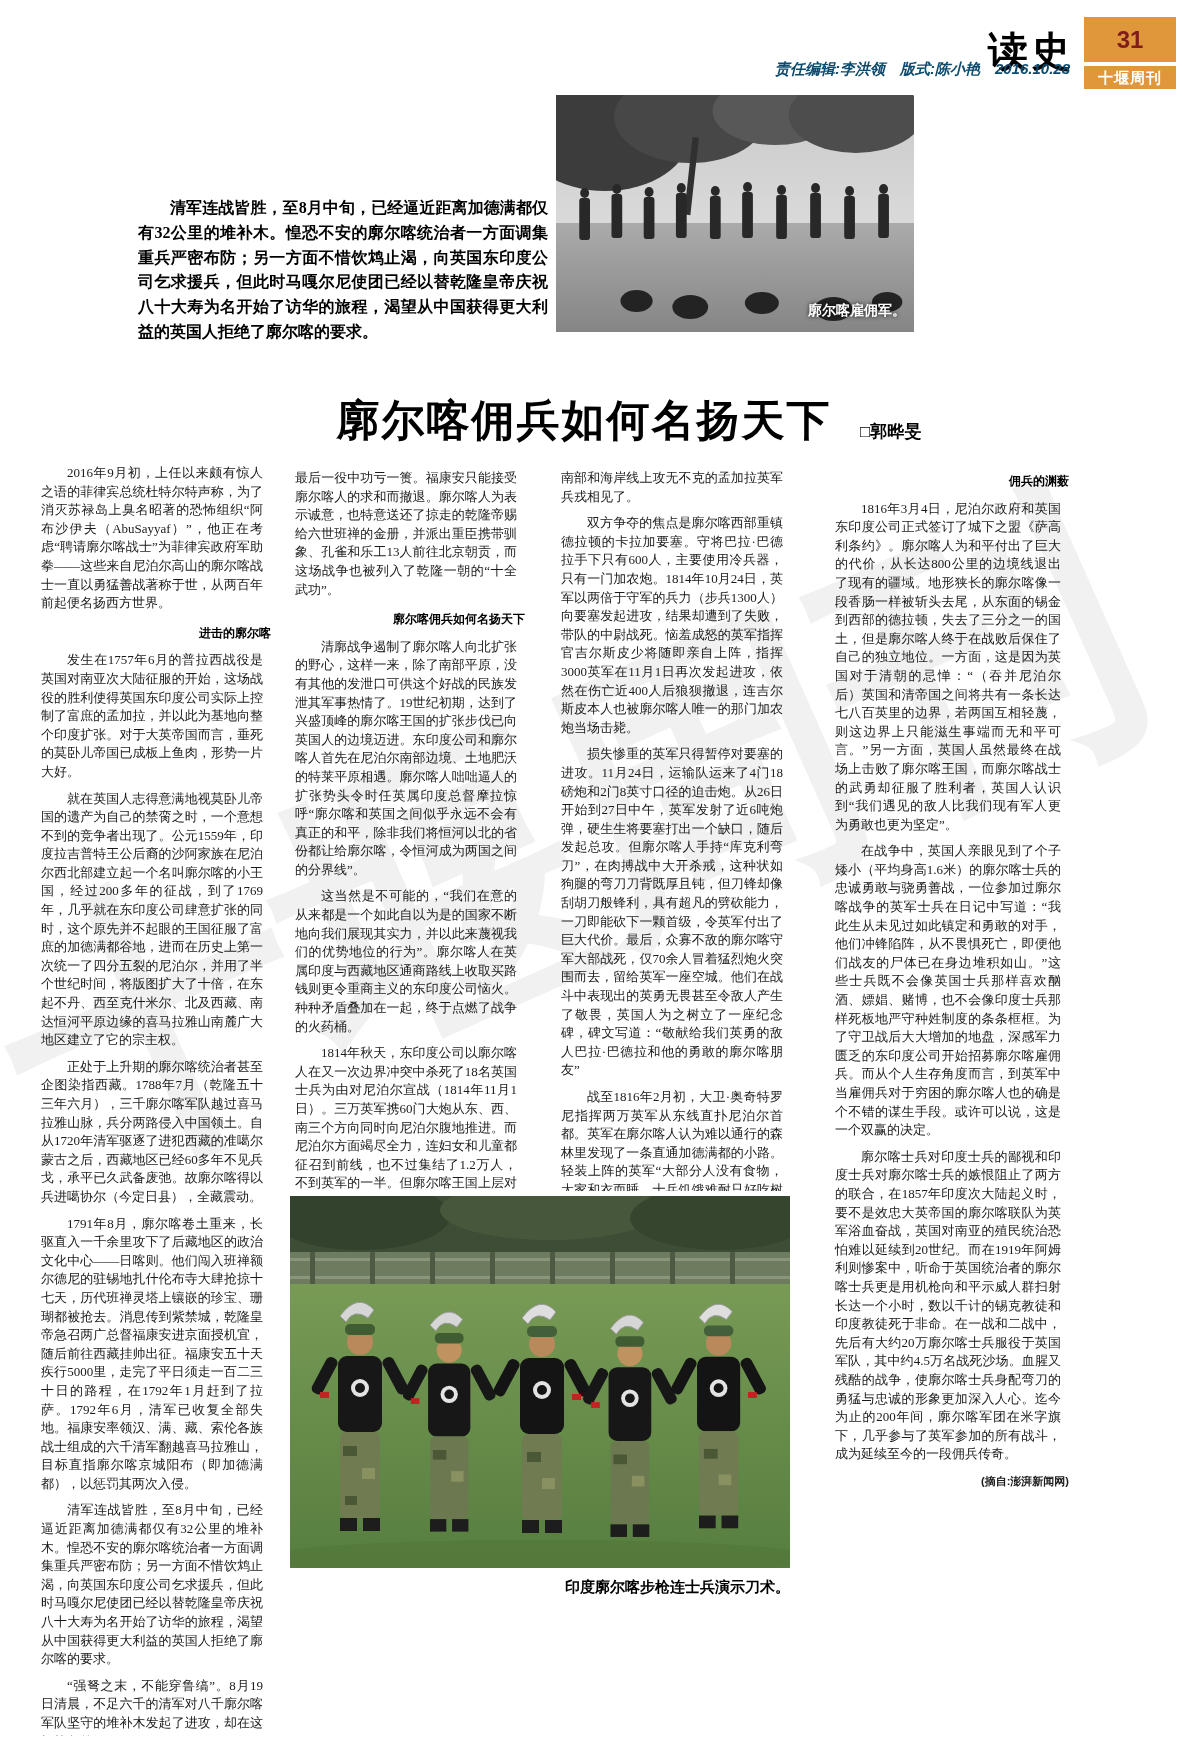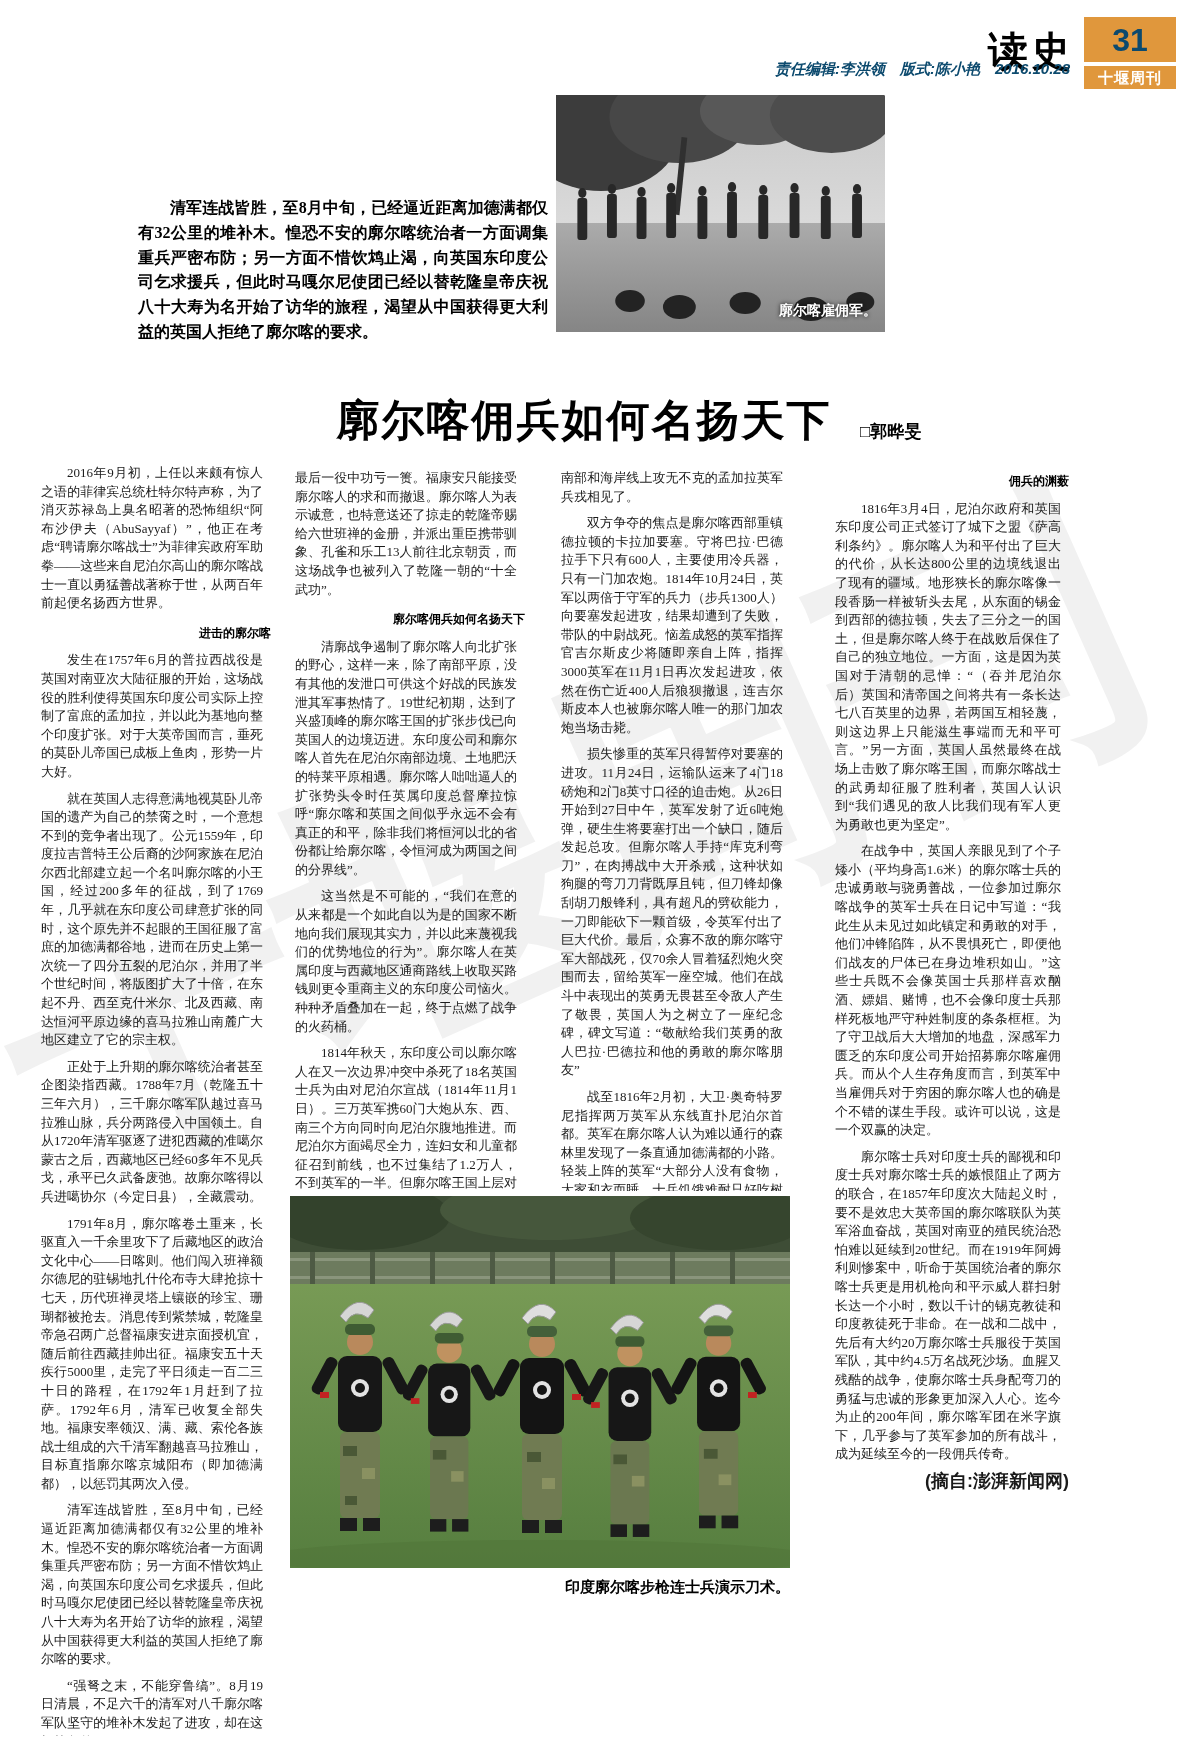--- a/index.html
+++ b/index.html
@@ -3,31 +3,31 @@
 <meta charset="utf-8">
 <style>
   html,body{margin:0;padding:0;background:#e9e9e9;}
   .page{position:relative;width:1200px;height:1739px;margin:0 auto;background:#ffffff;
         overflow:hidden;font-family:"Liberation Serif","DejaVu Serif",serif;color:#111;}
 
   
   .section-title{position:absolute;left:988px;top:24px;font-size:40px;font-weight:bold;
         letter-spacing:3px;color:#000;}
   .pagenum-box{position:absolute;left:1084px;top:17px;width:92px;height:45px;background:#E0973C;
-        color:#0c4a6e;font-family:"Liberation Sans","DejaVu Sans",sans-serif;font-size:32px;
+        color:#7f1d1d;font-family:"Liberation Sans","DejaVu Sans",sans-serif;font-size:24px;
         font-weight:bold;text-align:center;line-height:46px;}
   .pub-box{position:absolute;left:1084px;top:66px;width:92px;height:23px;background:#E0973C;
         color:#fff;font-family:"Liberation Sans","DejaVu Sans",sans-serif;font-size:15px;
         font-weight:bold;text-align:center;line-height:23px;letter-spacing:1px;}
   .editor-line{position:absolute;left:560px;top:60px;width:510px;text-align:right;
         font-family:"Liberation Sans","DejaVu Sans",sans-serif;font-style:italic;
         font-weight:bold;font-size:15px;color:#0c4a6e;}
 
   
-  .top-photo{position:absolute;left:556px;top:95px;width:329px;height:237px;background:#0c4a6e;}
+  .top-photo{position:absolute;left:556px;top:95px;width:358px;height:237px;background:#0c4a6e;}
   .top-photo svg{display:block;width:100%;height:100%;}
   .top-photo-caption{position:absolute;right:8px;bottom:12px;color:#fff;
         font-family:"Liberation Sans","DejaVu Sans",sans-serif;font-weight:bold;font-size:14px;
         text-shadow:0 0 4px rgba(0,0,0,.9);}
   .bottom-photo{position:absolute;left:290px;top:1196px;width:500px;height:372px;background:#6d8a4f;}
   .bottom-photo svg{display:block;width:100%;height:100%;}
   .bottom-caption{position:absolute;left:290px;top:1578px;width:500px;text-align:right;
         font-family:"Liberation Sans","DejaVu Sans",sans-serif;font-weight:bold;font-size:15px;color:#000;}
 
   
@@ -41,21 +41,21 @@
   .body-col{position:absolute;width:238px;font-size:13px;line-height:18.6px;text-align:justify;
         color:#1a1a1a;overflow:hidden;}
   .body-col p{margin:8px;text-indent:2em;}
   .body-col p.cont{text-indent:0;}
   .col-heading{font-family:"Liberation Sans","DejaVu Sans",sans-serif;font-weight:bold;
         font-size:12px;text-align:right;text-indent:0;margin:11px 0 9px;color:#000;}
   .col1{left:33px;top:456px;height:1280px;}
   .col2{left:287px;top:461px;height:730px;}
   .col3{left:553px;top:461px;height:730px;}
   .col4{left:827px;top:461px;width:242px;height:1252px;}
-  .attribution{text-align:right;font-weight:bold;font-size:18px;margin-top:6px;
+  .attribution{text-align:right;font-weight:bold;font-size:11px;margin-top:6px;
         font-family:"Liberation Sans","DejaVu Sans",sans-serif;}
 
   
   .watermark{position:absolute;left:-30px;top:640px;font-size:300px;font-weight:bold;
         color:rgba(60,60,60,0.07);transform:rotate(-24deg);white-space:nowrap;
         font-family:"Liberation Sans","DejaVu Sans",sans-serif;pointer-events:none;}
 </style>
 </head>
 <body>
 

